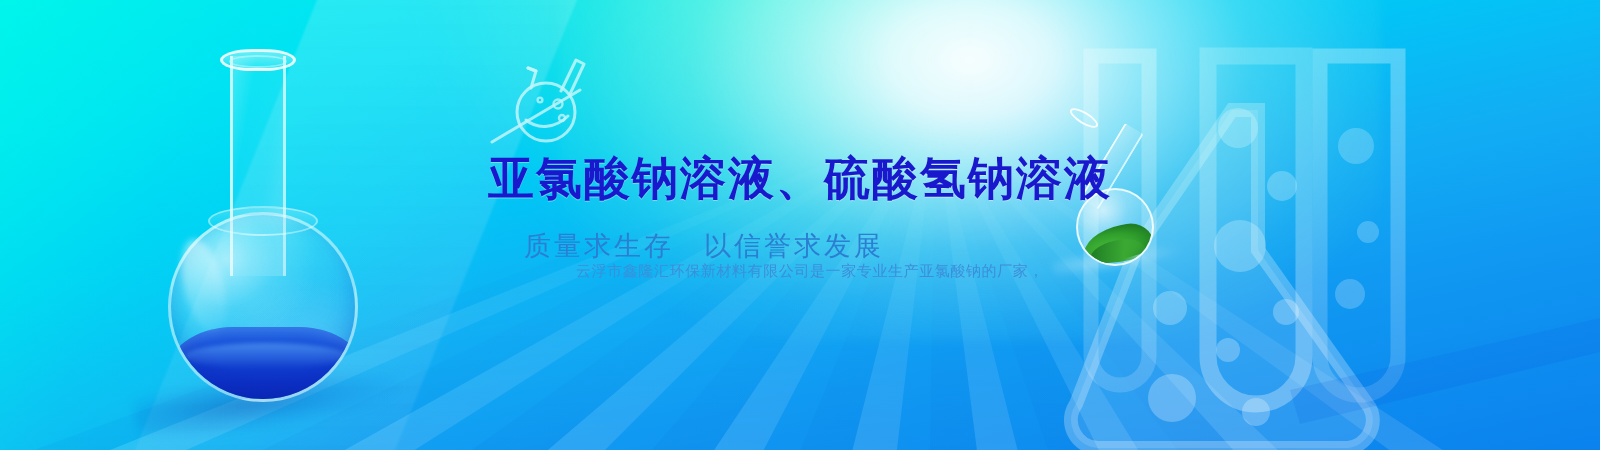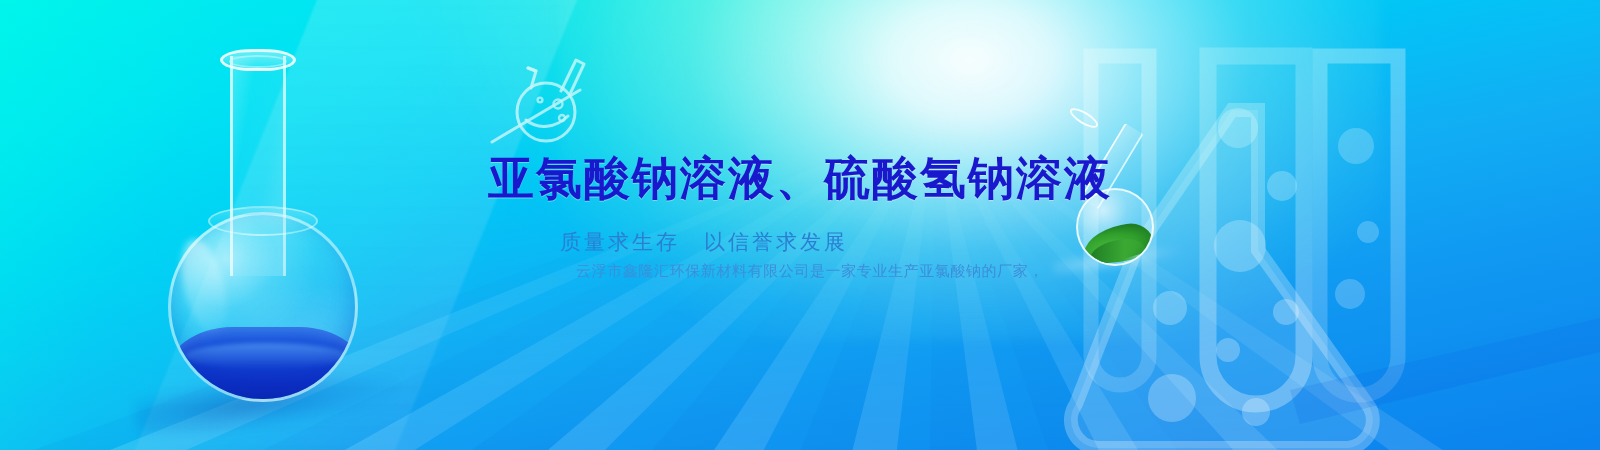--- a/index.html
+++ b/index.html
@@ -273,21 +273,21 @@
     font-weight:bold;
     letter-spacing:2px;
     color:#1a18cc;
     text-shadow:0 1px 0 rgba(255,255,255,.35);
     white-space:nowrap;
     pointer-events:auto;
   }
   .slogan{
     position:absolute;
     left:0; top:228px; width:1408px;
-    font-size:21px;
+    font-size:27px;
     letter-spacing:3px;
     color:#2b7ed2;
     white-space:nowrap;
     pointer-events:auto;
   }
   .desc-line{
     position:absolute;
     left:0; width:1600px;
     font-size:15px;
     letter-spacing:.6px;

